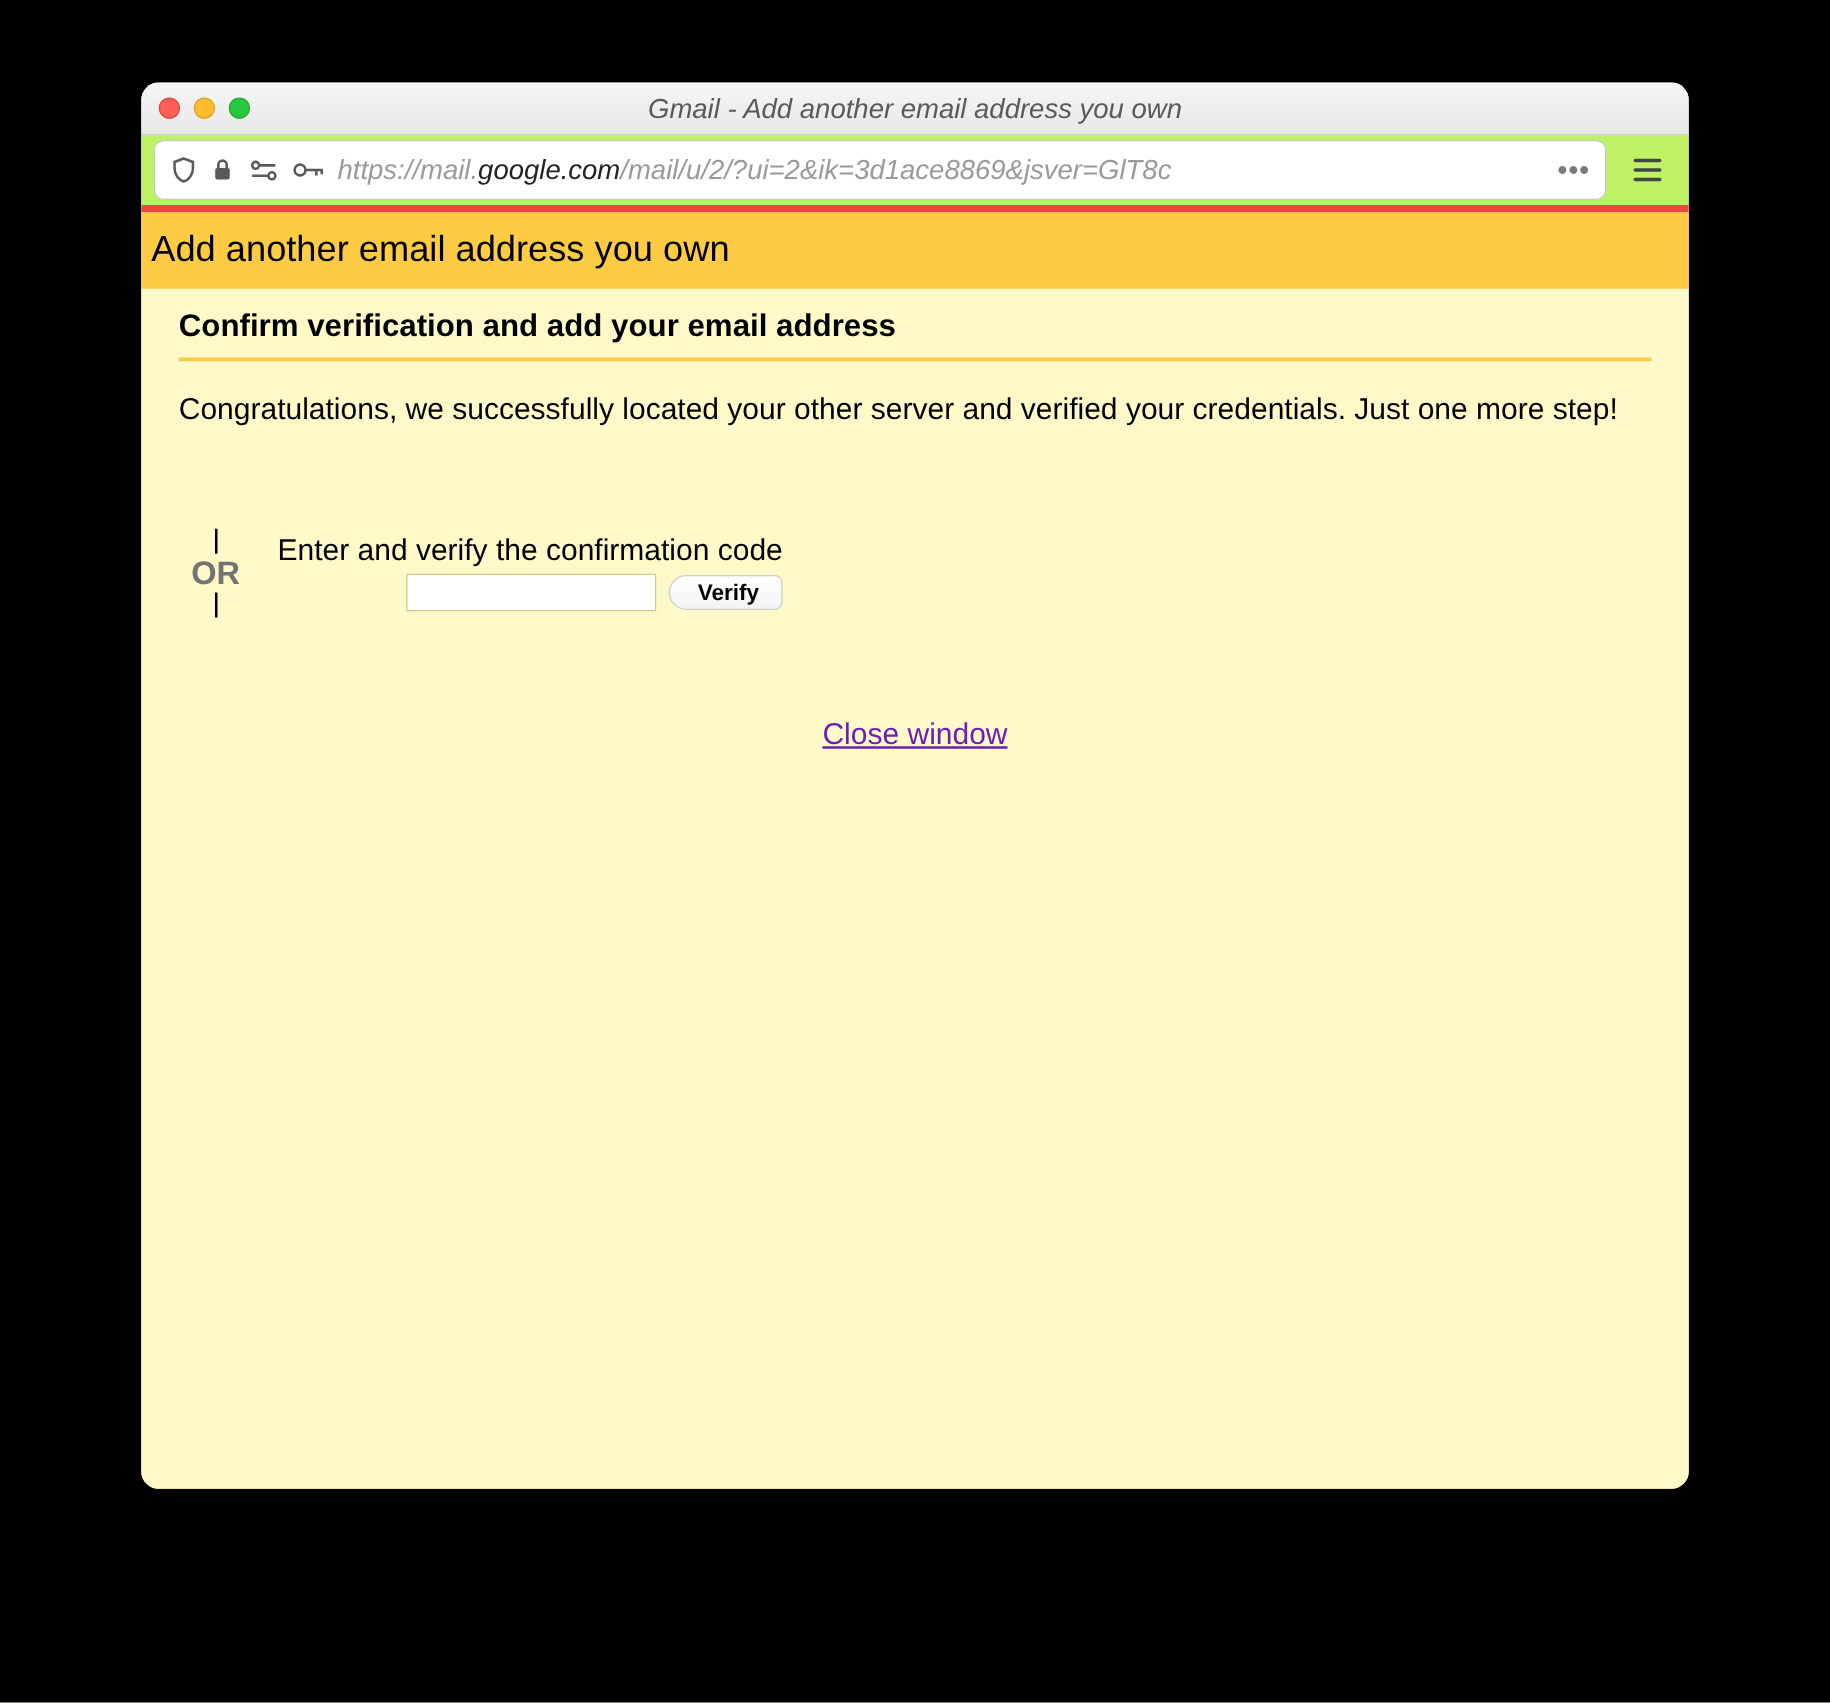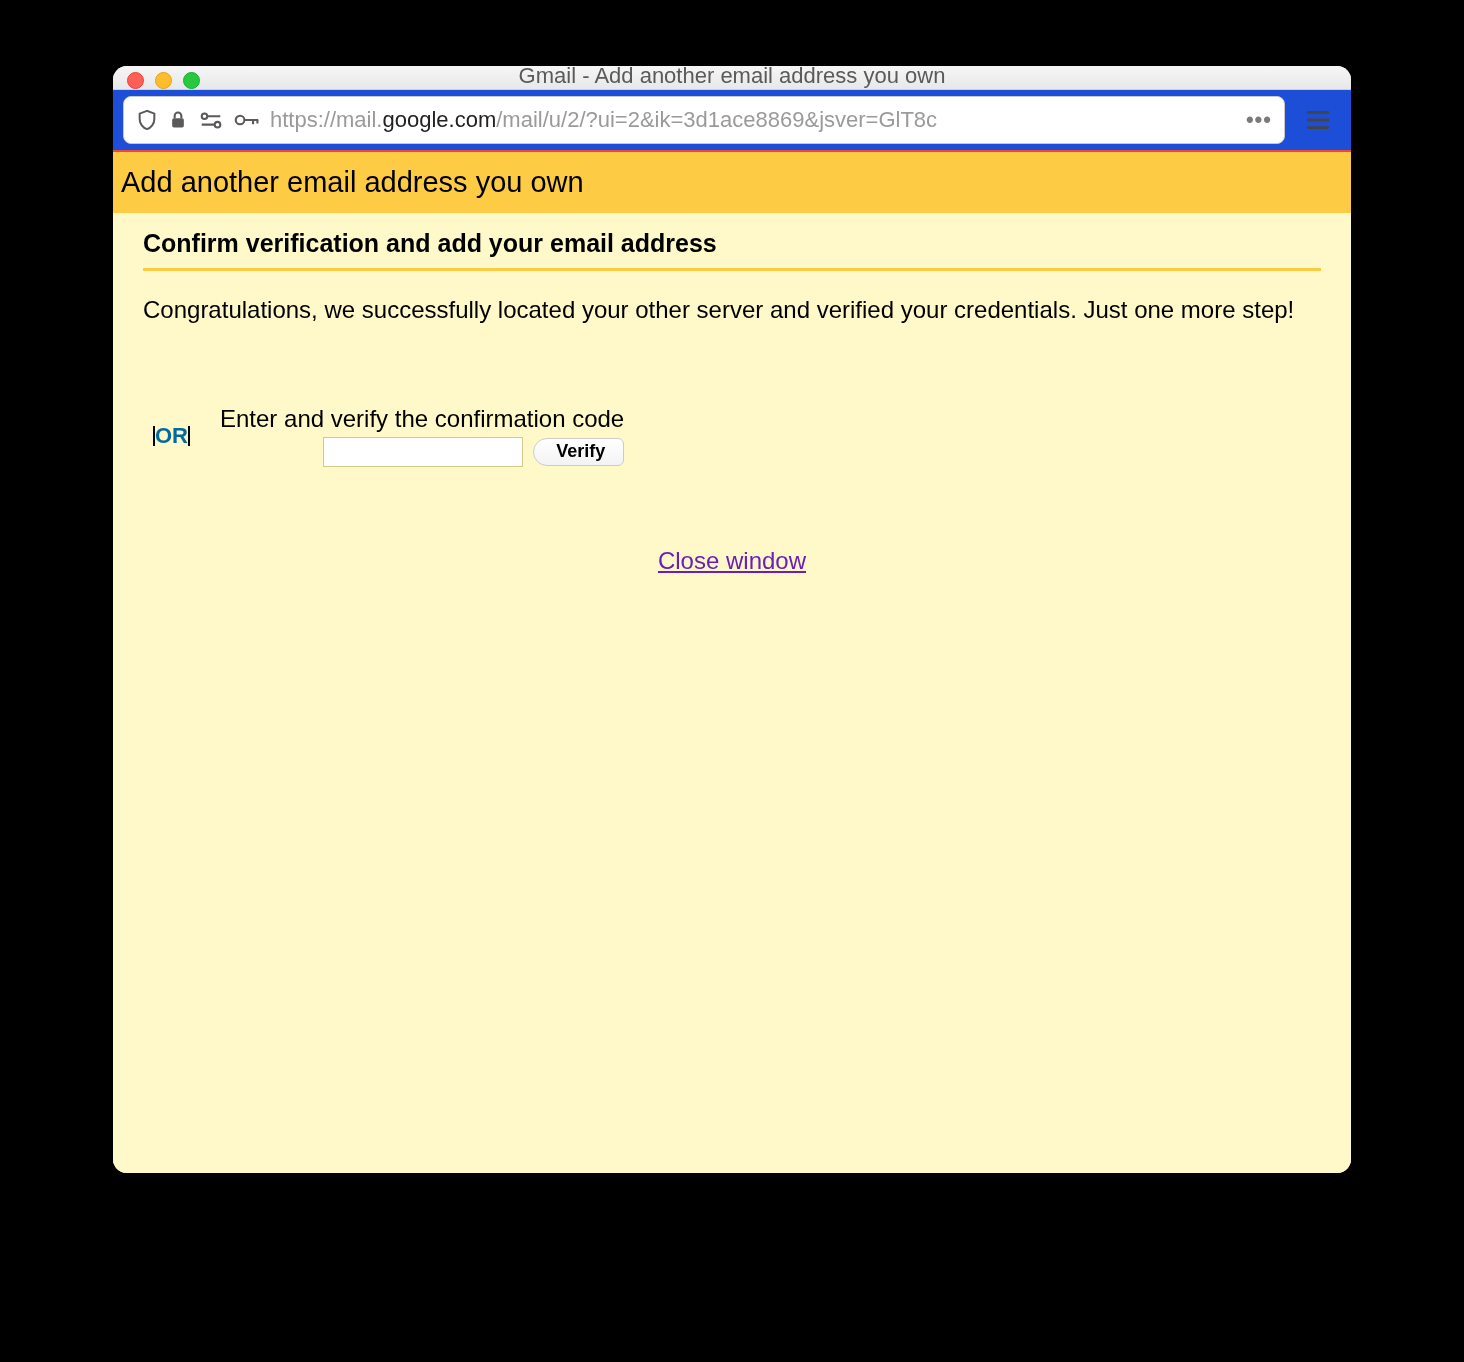--- a/index.html
+++ b/index.html
@@ -14,49 +14,51 @@
       padding-top: 66px;
     }
     .window {
       width: 1238px;
       background: #ececec;
       border-radius: 14px;
       box-shadow: 0 30px 60px rgba(0,0,0,0.6);
       overflow: hidden;
     }
     .titlebar {
-      height: 24px;
+      height: 42px;
       background: linear-gradient(#f6f6f6, #e8e8e8);
       display: flex;
-      align-items: flex-end;
+      align-items: center;
       padding: 0 14px;
       border-bottom: 1px solid #d0d0d0;
       position: relative;
+      font-style: italic;
     }
     .traffic-lights { display: flex; gap: 11px; }
     .tl { width: 17px; height: 17px; border-radius: 50%; }
     .tl.red { background: #ff5f57; border: 1px solid #e1443a; }
     .tl.yellow { background: #ffbd2e; border: 1px solid #dfa123; }
     .tl.green { background: #28c940; border: 1px solid #1dac2c; }
     .window-title {
       position: absolute;
       left: 0; right: 0;
       text-align: center;
       font-size: 22px;
       color: #5a5a5a;
       pointer-events: none;
     }
     .toolbar {
       height: 62px;
-      background: #1d4ed8;
+      background: #bef264;
       display: flex;
       align-items: center;
       padding: 6px 10px;
       gap: 10px;
-      border-bottom: 2px solid #ef4444;
+      border-bottom: 6px solid #ef4444;
+      font-style: italic;
     }
     .url-bar {
       flex: 1;
       height: 48px;
       background: #fff;
       border: 1px solid #c8c8c8;
       border-radius: 8px;
       display: flex;
       align-items: center;
       padding: 0 12px;
@@ -125,25 +127,25 @@
       gap: 30px;
     }
     .opt-left {
       width: 440px;
       font-size: 24px;
       color: #000;
       line-height: 1.35;
     }
     .or-block {
       display: flex;
-      flex-direction: row;
+      flex-direction: column;
       align-items: center;
       font-weight: bold;
-      font-size: 22px;
-      color: #0369a1;
+      font-size: 26px;
+      color: #737373;
     }
     .or-line { width: 2px; height: 20px; background: #000; margin: 0; }
     .opt-right {
       font-size: 24px;
       color: #000;
     }
     .verify-row {
       display: flex;
       align-items: center;
       gap: 10px;

